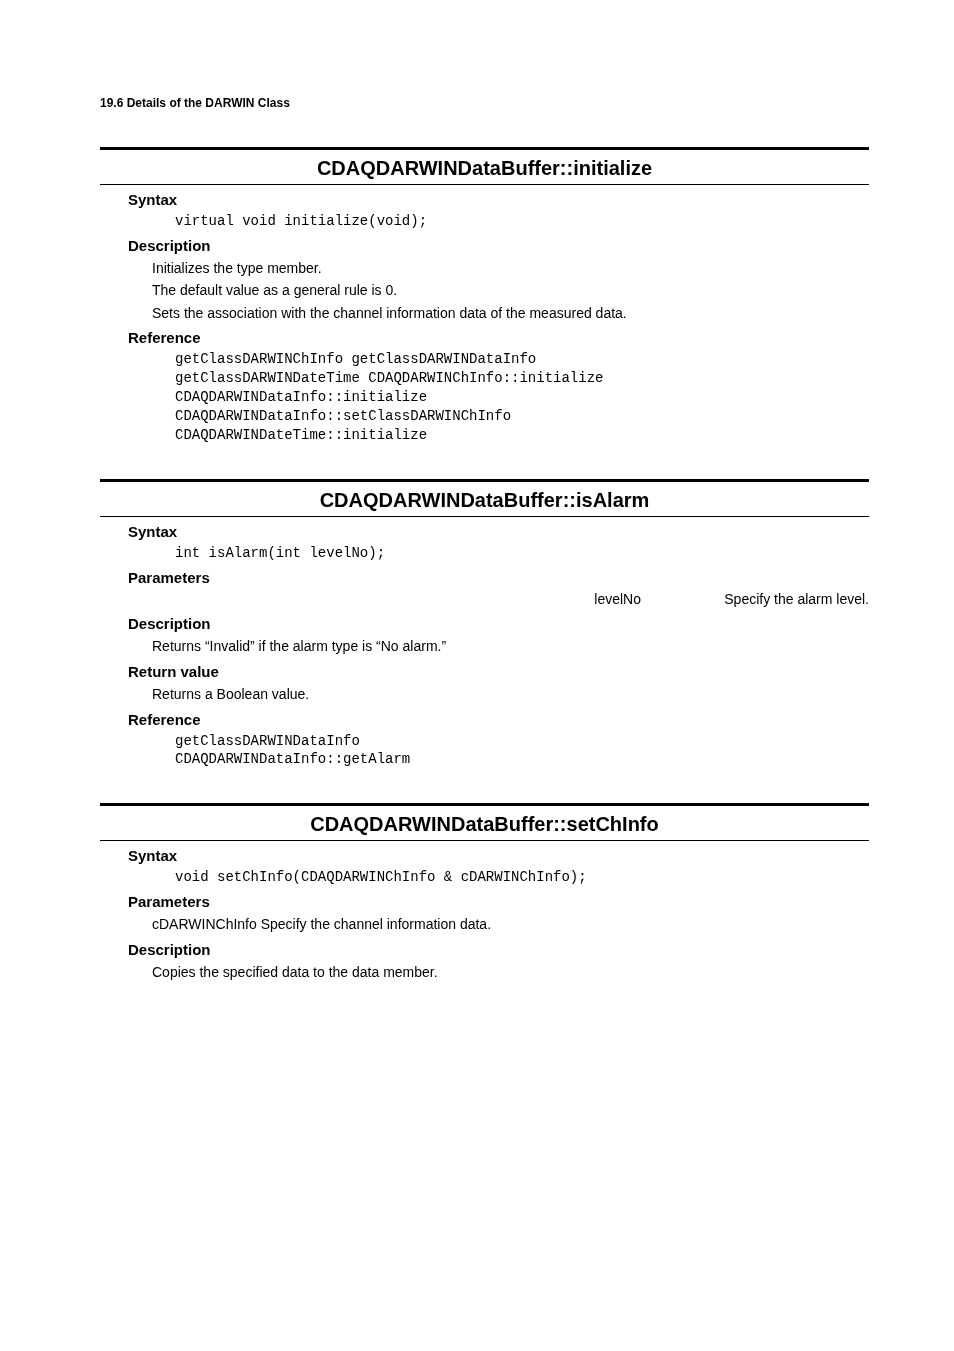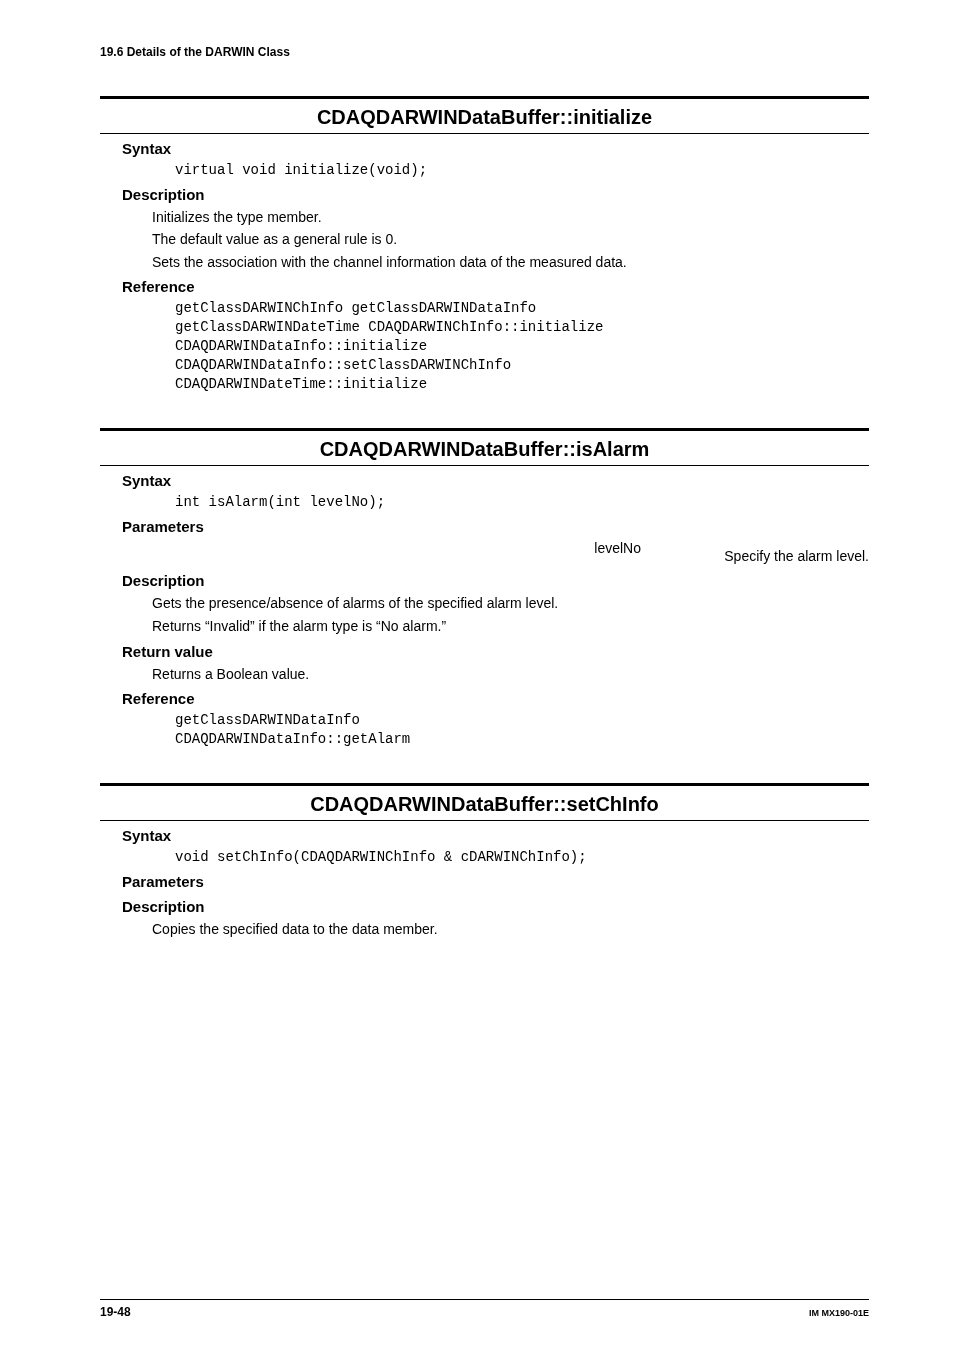--- a/index.html
+++ b/index.html
@@ -8,21 +8,21 @@
     margin: 0;
     padding: 0;
     color: #000;
     font-size: 14px;
     line-height: 1.4;
   }
   .page {
     width: 954px;
     min-height: 1351px;
     box-sizing: border-box;
-    padding: 44px 85px 30px 100px;
+    padding: 95px 85px 30px 100px;
     position: relative;
   }
   .running-head {
     font-size: 12px;
     font-weight: bold;
     margin-bottom: 35px;
   }
   .sec-rule-top {
     border-top: 3px solid #000;
     margin-top: 10px;
@@ -34,21 +34,21 @@
   .sec-title {
     font-size: 20px;
     font-weight: bold;
     margin: 4px 0 0 0;
     text-align: center;
   }
   .sub-head {
     font-size: 15px;
     font-weight: bold;
     margin-top: 4px;
-    margin-left: 22px;
+    margin-left: 28px;
   }
   .body-text {
     font-size: 14px;
     margin-left: 52px;
     margin-top: 2px;
   }
   .body-text p {
     margin: 3px 0;
   }
   .code {
@@ -64,21 +64,20 @@
     margin-left: 52px;
     margin-top: 2px;
     justify-content: flex-end;
   }
   .param-name {
     font-size: 14px;
     min-width: 130px;
   }
   .param-desc {
     font-size: 14px;
-    margin-top: 8px;
   }
   .section-gap {
     height: 24px;
   }
   .footer {
     position: absolute;
     bottom: 30px;
     left: 100px;
     right: 85px;
     border-top: 1px solid #000;
@@ -134,21 +133,20 @@
   <div class="code">int isAlarm(int levelNo);</div>
 
   <div class="sub-head">Parameters</div>
   <div class="param-row">
     <div class="param-name">levelNo</div>
     <div class="param-desc">Specify the alarm level.</div>
   </div>
 
   <div class="sub-head">Description</div>
   <div class="body-text">
-    <p>Gets the presence/absence of alarms of the specified alarm level.</p>
     <p>Returns “Invalid” if the alarm type is “No alarm.”</p>
   </div>
 
   <div class="sub-head">Return value</div>
   <div class="body-text">
     <p>Returns a Boolean value.</p>
   </div>
 
   <div class="sub-head">Reference</div>
   <div class="code">getClassDARWINDataInfo
@@ -157,24 +155,23 @@
   <div class="section-gap"></div>
 
   <div class="sec-rule-top"></div>
   <div class="sec-title">CDAQDARWINDataBuffer::setChInfo</div>
   <div class="sec-rule-bot"></div>
 
   <div class="sub-head">Syntax</div>
   <div class="code">void setChInfo(CDAQDARWINChInfo &amp; cDARWINChInfo);</div>
 
   <div class="sub-head">Parameters</div>
+  <div class="body-text">
+    <p>cDARWINChInfo Specify the channel information data.</p>
+  </div>
 
   <div class="sub-head">Description</div>
   <div class="body-text">
     <p>Copies the specified data to the data member.</p>
   </div>
 
-  <div class="footer">
-    <div class="footer-left">19-48</div>
-    <div class="footer-right">IM MX190-01E</div>
-  </div>
 
 </div>
 
 </body></html>

